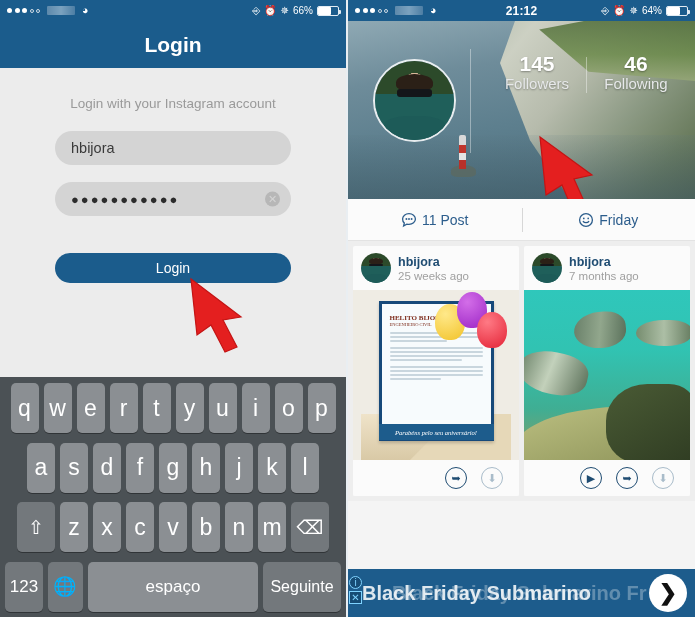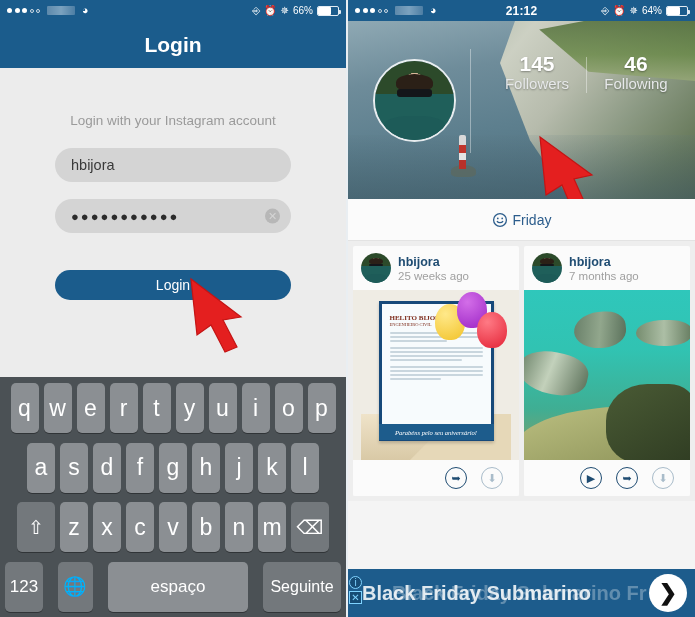--- a/index.html
+++ b/index.html
@@ -47,21 +47,21 @@
   .battery > i { display:block; height:100%; background:#fff; border-radius:1px; }
 
   
   .navbar {
     height: 47px; background: #1b5c8c; color: #fff;
     display: flex; align-items: center; justify-content: center;
     font-size: 21px; font-weight: bold;
   }
 
   
-  .login-body { background: #ececec; height: 310px; padding-top: 28px; margin-top: 17px; }
+  .login-body { background: #ececec; height: 310px; padding-top: 28px; }
   .login-caption {
     text-align: center; color: #9a9a9a; font-size: 13.5px; margin-bottom: 20px;
   }
   .field {
     margin: 0 55px 17px 55px; height: 34px; background: #d4d4d4;
     border-radius: 17px; display: flex; align-items: center;
     padding: 0 16px; position: relative;
   }
   .field .val { font-size: 14.5px; color: #3a3a3a; }
   .field .pw-dots { font-size: 13px; color: #2b2b2b; letter-spacing: 2px; }
@@ -94,21 +94,21 @@
     display: flex; align-items: center; justify-content: center;
     font-size: 23px; box-shadow: 0 1px 0 rgba(0,0,0,.35);
     width: 28px; height: 50px;
   }
   .krow.r2 { padding: 0 16px; }
   .key.wide { width: 38px; font-size: 19px; background: #73787c; }
   .key.sp { flex: 1; font-size: 17px; }
   .key.num { width: 38px; font-size: 17px; background: #73787c; }
   .key.globe { width: 35px; font-size: 19px; background: #73787c; }
   .key.next { width: 78px; font-size: 16px; background: #73787c; }
-  .krow.r4 { gap: 15px; padding: 0 3px; }
+  .krow.r4 { gap: 5px; padding: 0 3px; }
   .krow.r3 { gap: 5px; }
 
   
   .cover {
     position: relative; height: 178px; overflow: hidden;
     background: linear-gradient(170deg,#8fa9b4 0%,#6e8c9a 28%,#5d7f8e 55%,#4a6b78 100%);
   }
   .cover .cliff {
     position: absolute; right: -10px; top: -14px; width: 250px; height: 215px;
     background: linear-gradient(128deg, #a9b5a4 0%, #cfd2c4 22%, #b9bdad 42%, #8e9b84 62%, #6c7d5e 80%, #4e5f44 100%);
@@ -439,20 +439,29 @@
         </div>
       </div>
 
 
       <svg class="arrow" style="left:186px; top:110px;" width="120" height="95" viewBox="0 0 120 95">
         <path d="M6,6 L58,44 L40,48 L58,88 L45,94 L28,54 L12,64 Z" fill="#e41f1f" stroke="#c41414" stroke-width="1.2"></path>
       </svg>
     </div>
 
     <div class="tabs">
+      <div class="tab">
+        <svg width="16" height="16" viewBox="0 0 16 16">
+          <path d="M8,1.6 C11.6,1.6 14.4,3.9 14.4,7 C14.4,10.1 11.6,12.4 8,12.4 C7.2,12.4 6.5,12.3 5.8,12.1 L2.6,14 L3.3,11.1 C2.1,10.1 1.6,8.6 1.6,7 C1.6,3.9 4.4,1.6 8,1.6 Z" fill="none" stroke="#2c5d8c" stroke-width="1.3"></path>
+          <circle cx="5.4" cy="7" r=".95" fill="#2c5d8c"></circle>
+          <circle cx="8" cy="7" r=".95" fill="#2c5d8c"></circle>
+          <circle cx="10.6" cy="7" r=".95" fill="#2c5d8c"></circle>
+        </svg>
+        <span>11 Post</span>
+      </div>
       <div class="tab">
         <svg width="16" height="16" viewBox="0 0 16 16">
           <circle cx="8" cy="8" r="6.4" fill="none" stroke="#2c5d8c" stroke-width="1.3"></circle>
           <circle cx="5.8" cy="6.4" r=".85" fill="#2c5d8c"></circle>
           <circle cx="10.2" cy="6.4" r=".85" fill="#2c5d8c"></circle>
           <path d="M5.2,9.4 C6.2,11.1 9.8,11.1 10.8,9.4" fill="none" stroke="#2c5d8c" stroke-width="1.2" stroke-linecap="round"></path>
         </svg>
         <span>Friday</span>
       </div>
     </div>

